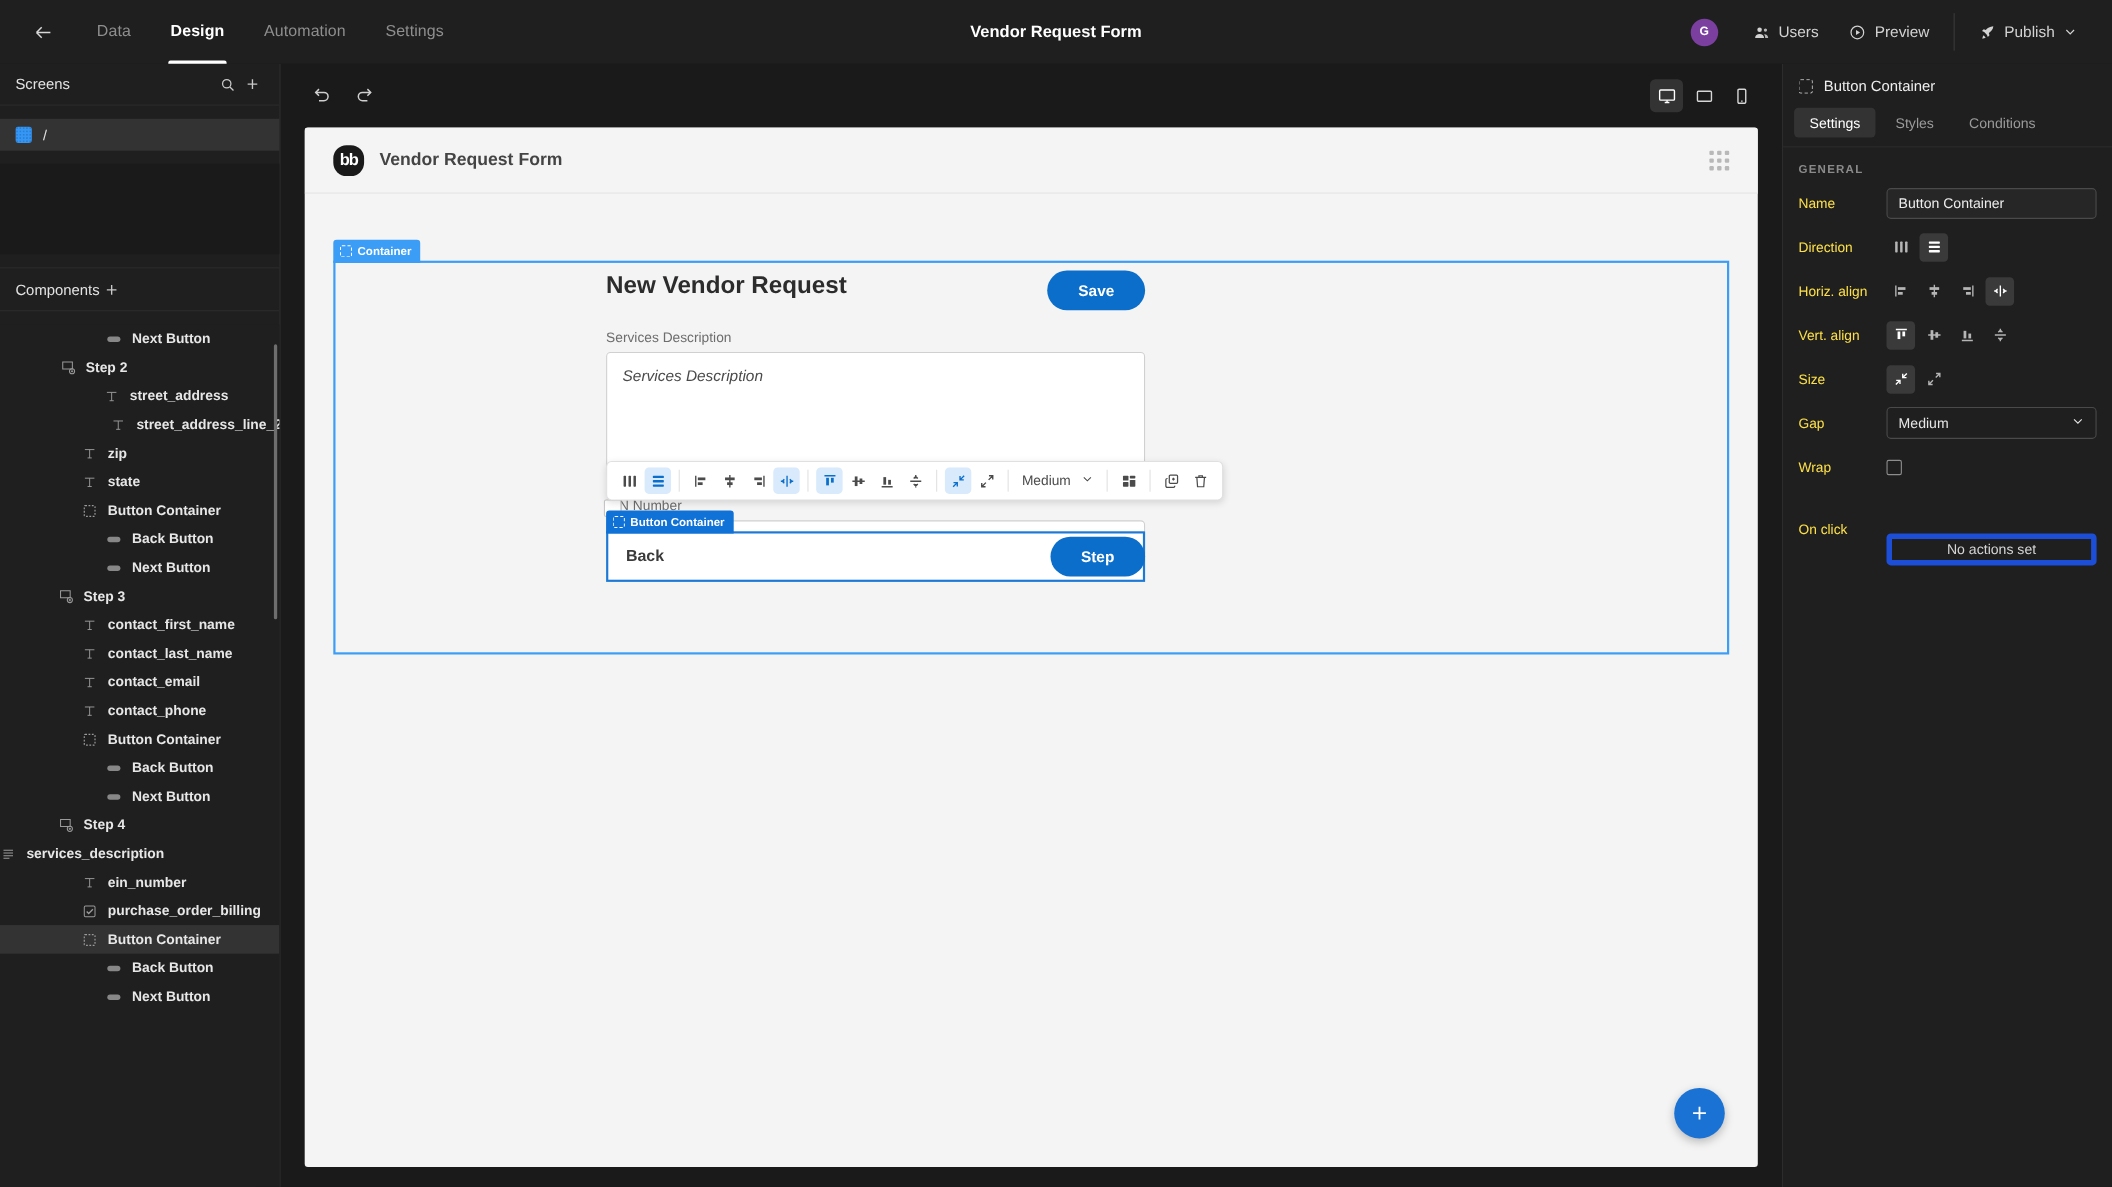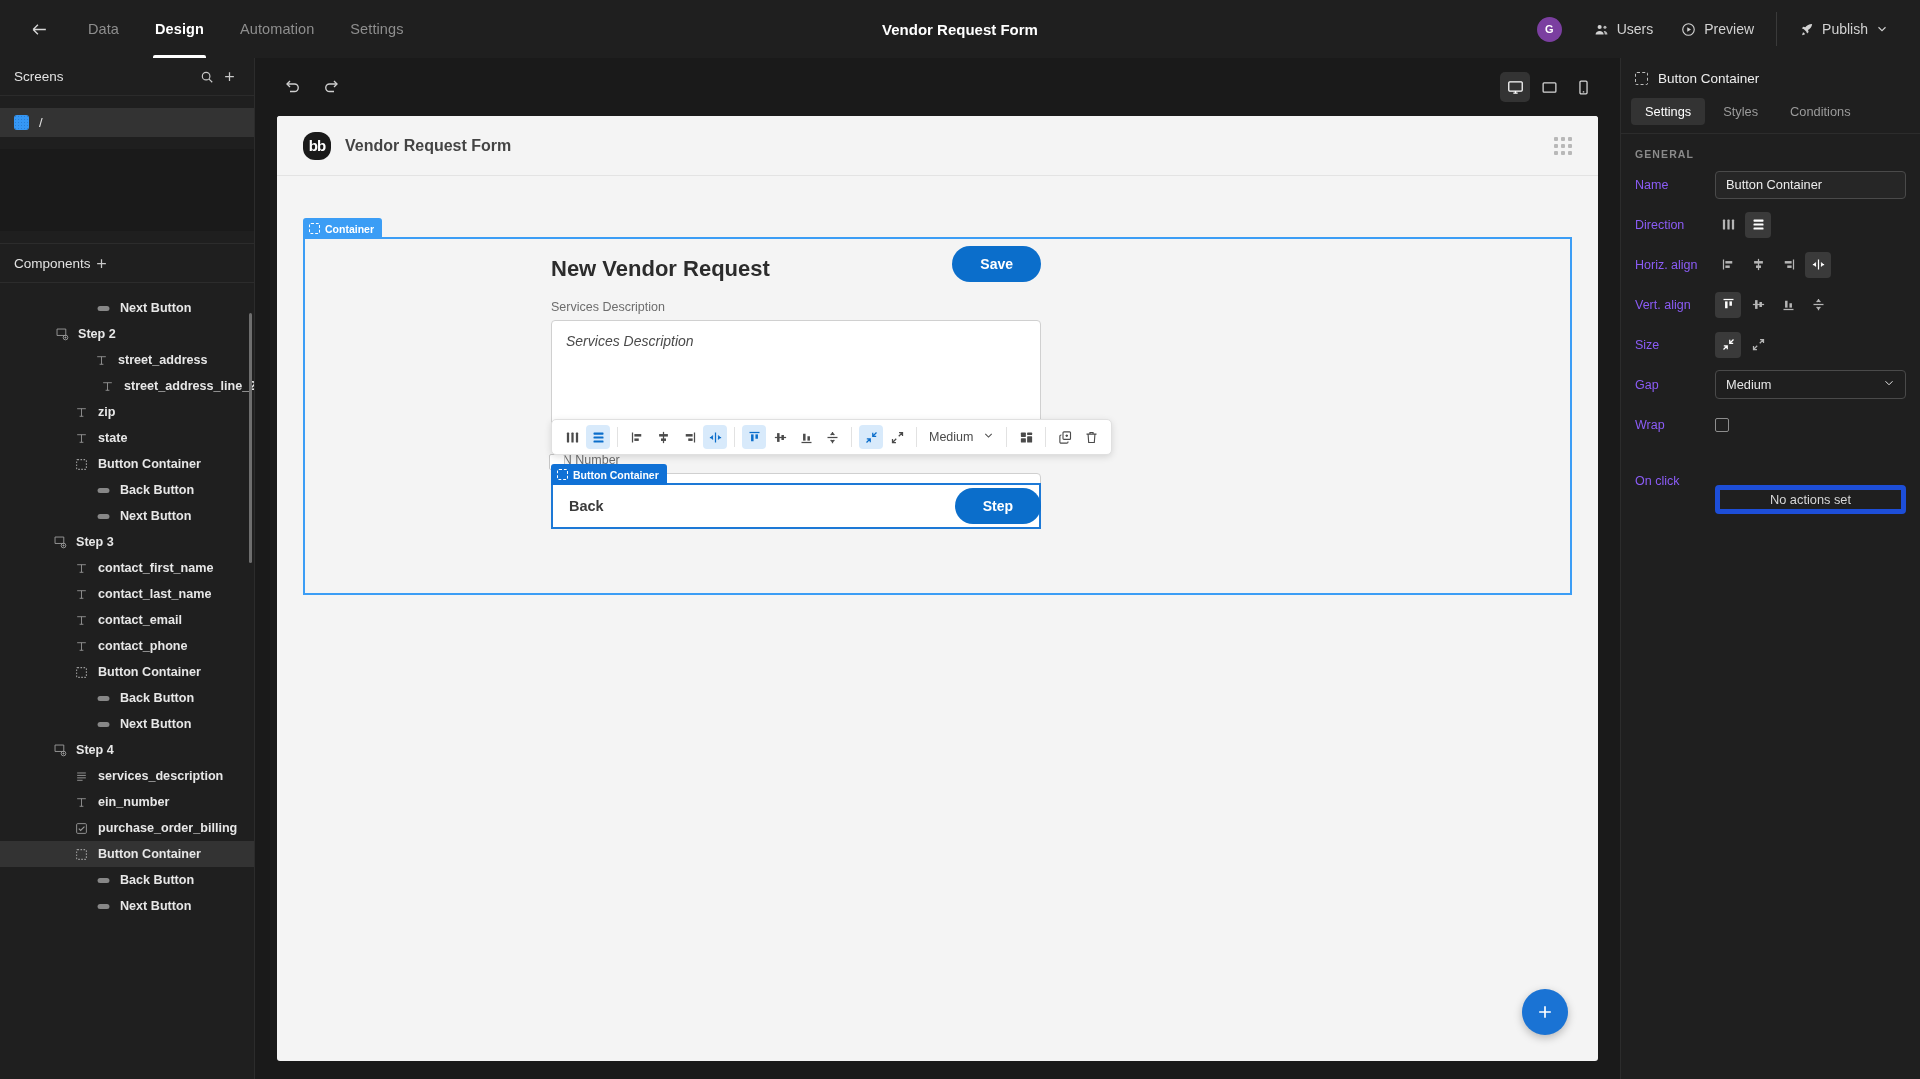--- a/index.html
+++ b/index.html
@@ -136,21 +136,21 @@
   .sel-tag {
     position: absolute; left: -2px; top: -21px; height: 21px; background: #3b9df5; color: #fff;
     font-size: 10.5px; font-weight: bold; display: flex; align-items: center; gap: 5px;
     padding: 0 8px 0 6px; border-radius: 3px 3px 0 0; white-space: nowrap;
   }
   .sel-tag .dashbox {
     width: 11px; height: 11px; border: 1.5px dashed #fff; border-radius: 2px; display: block;
   }
 
   .form-area { position: absolute; left: 274px; top: 130px; width: 490px; }
-  .form-title-row { display: flex; align-items: flex-end; justify-content: space-between; }
+  .form-title-row { display: flex; align-items: flex-start; justify-content: space-between; }
   .form-title { font-size: 22px; font-weight: bold; color: #2c2c2c; }
   .btn-save {
     background: #0b6ecb; color: #fff; border: none; border-radius: 20px;
     font-size: 14px; font-weight: bold; padding: 10px 28px; cursor: pointer;
   }
   .field-label { font-size: 12.5px; color: #6d6d6d; margin: 18px 0 6px 0; }
   .textarea-box {
     width: 100%; height: 115px; background: #fff; border: 1px solid #d0d0d0; border-radius: 4px;
     padding: 12px 14px; font-size: 14px; color: #4a4a4a; font-style: italic; position: relative;
   }
@@ -216,21 +216,21 @@
   .rp-head .dashbox { width: 13px; height: 13px; border: 1.5px dashed #bdbdbd; border-radius: 2px; }
   .rp-tabs { display: flex; gap: 4px; padding: 0 10px 8px 10px; border-bottom: 1px solid #2c2c2c; }
   .rp-tab {
     padding: 6px 14px; font-size: 12.8px; color: #9b9b9b; cursor: pointer; border-radius: 4px;
   }
   .rp-tab.active { background: #333333; color: #fff; }
   .rp-section-label {
     padding: 14px 14px 8px 14px; font-size: 10.5px; color: #8a8a8a; letter-spacing: 1.1px; font-weight: bold;
   }
   .rp-row { display: flex; align-items: center; min-height: 33px; padding: 0 14px; margin-bottom: 7px; }
-  .rp-label { width: 80px; flex: 0 0 80px; font-size: 12.5px; color: #8b5cf6; }
+  .rp-label { width: 80px; flex: 0 0 80px; font-size: 12.5px; color: #fde047; }
   .rp-control { flex: 1; display: flex; align-items: center; gap: 4px; }
   .rp-input {
     width: 100%; height: 28px; background: #262626; border: 1px solid #4a4a4a; border-radius: 4px;
     color: #ededed; font-size: 12.8px; padding: 0 10px; display: flex; align-items: center;
   }
   .rp-iconbtn {
     width: 26px; height: 26px; display: flex; align-items: center; justify-content: center;
     border-radius: 4px; color: #b5b5b5; cursor: pointer;
   }
   .rp-iconbtn.active { background: #3a3a3a; color: #fff; }
@@ -482,21 +482,21 @@
           <div class="tree-row" style="padding-left: 52px;">
             <span class="tree-icon">
               <svg width="14" height="14" viewBox="0 0 24 24" fill="none" stroke="currentColor" stroke-width="1.6">
                 <path d="M3.5 3.5h15v11h-15z"></path>
                 <circle cx="18" cy="18" r="4"></circle>
                 <path d="M18 16.3v3.4M16.3 18h3.4"></path>
               </svg>
             </span>
             <span>Step 4</span>
           </div>
-          <div class="tree-row" style="padding-left: 74px;">
+          <div class="tree-row" style="">
             <span class="tree-icon">
               <svg width="13" height="13" viewBox="0 0 24 24" fill="none" stroke="currentColor" stroke-width="1.7">
                 <path d="M4 5.5h16M4 10h16M4 14.5h16M4 19h10"></path>
               </svg>
             </span>
             <span>services_description</span>
           </div>
           <div class="tree-row" style="padding-left: 74px;">
             <span class="tree-icon">
               <svg width="13" height="13" viewBox="0 0 24 24" fill="none" stroke="currentColor" stroke-width="1.6">

